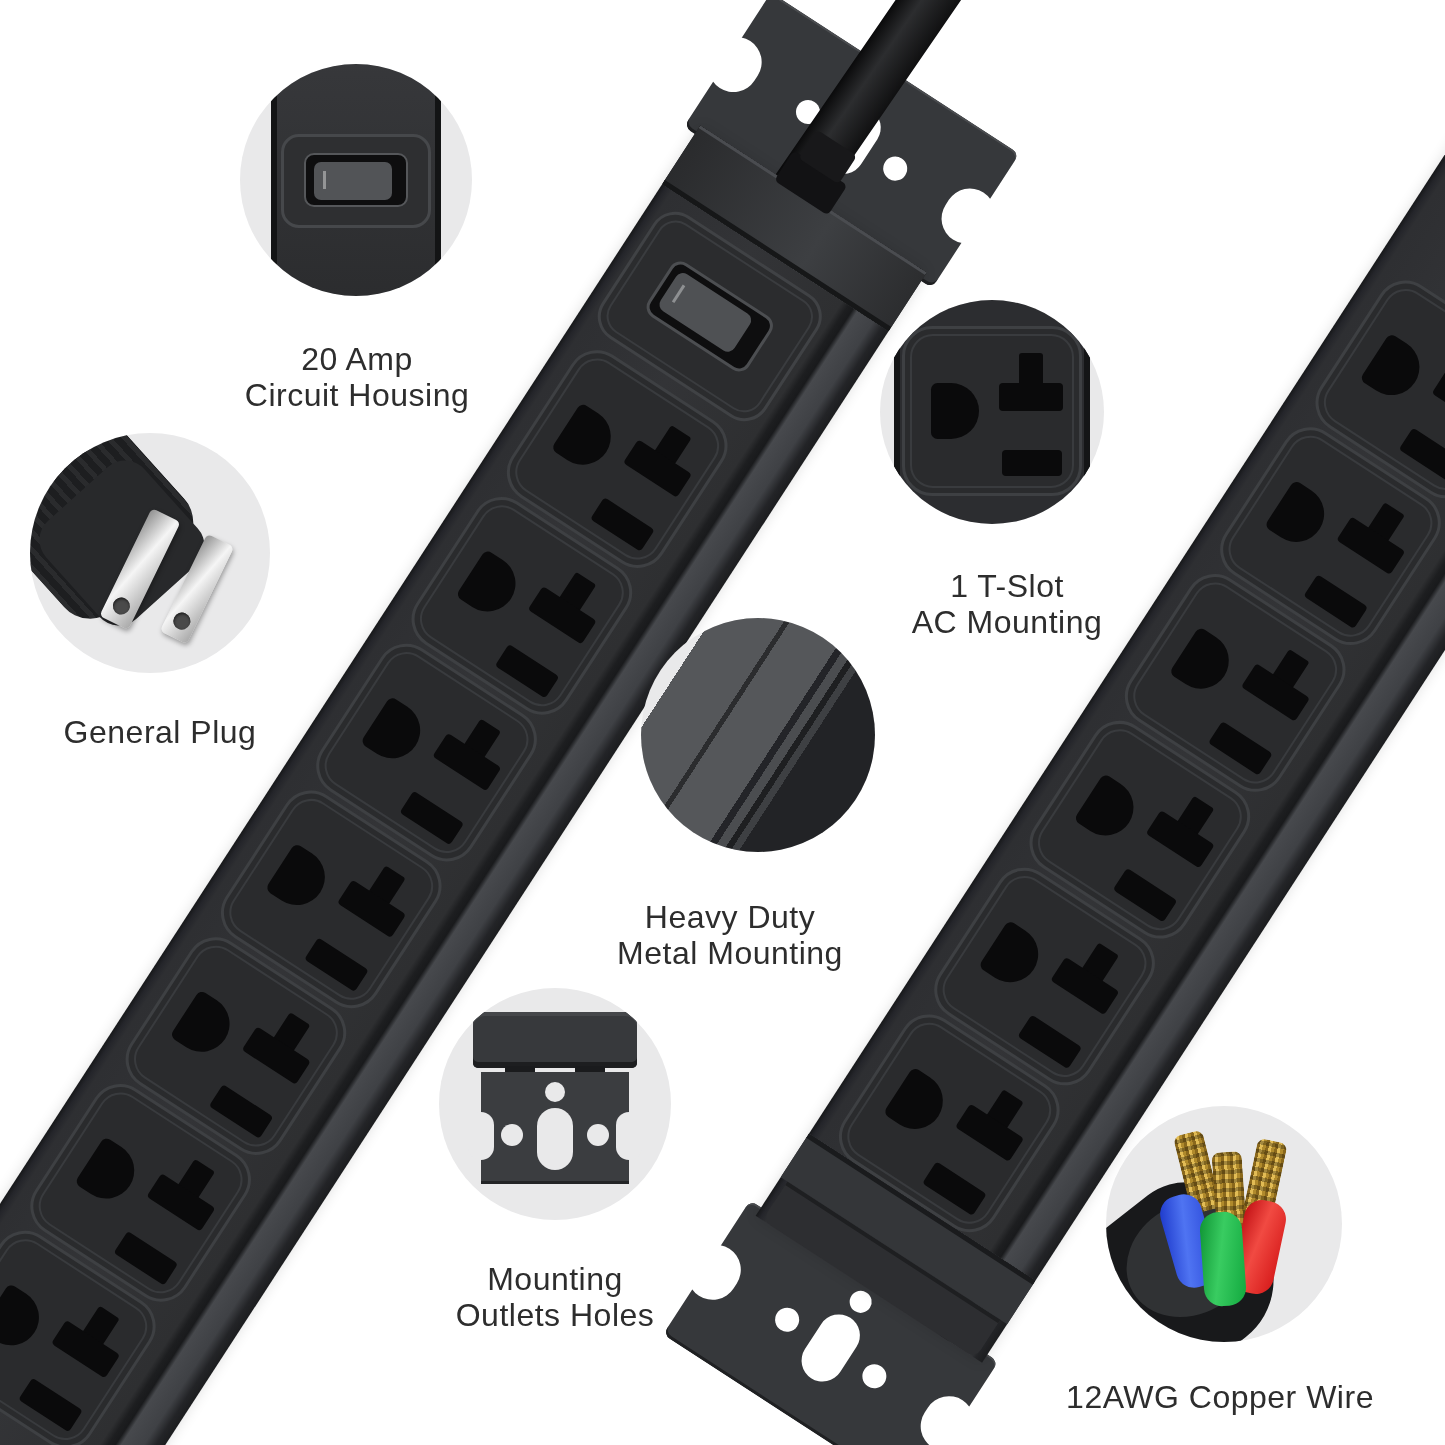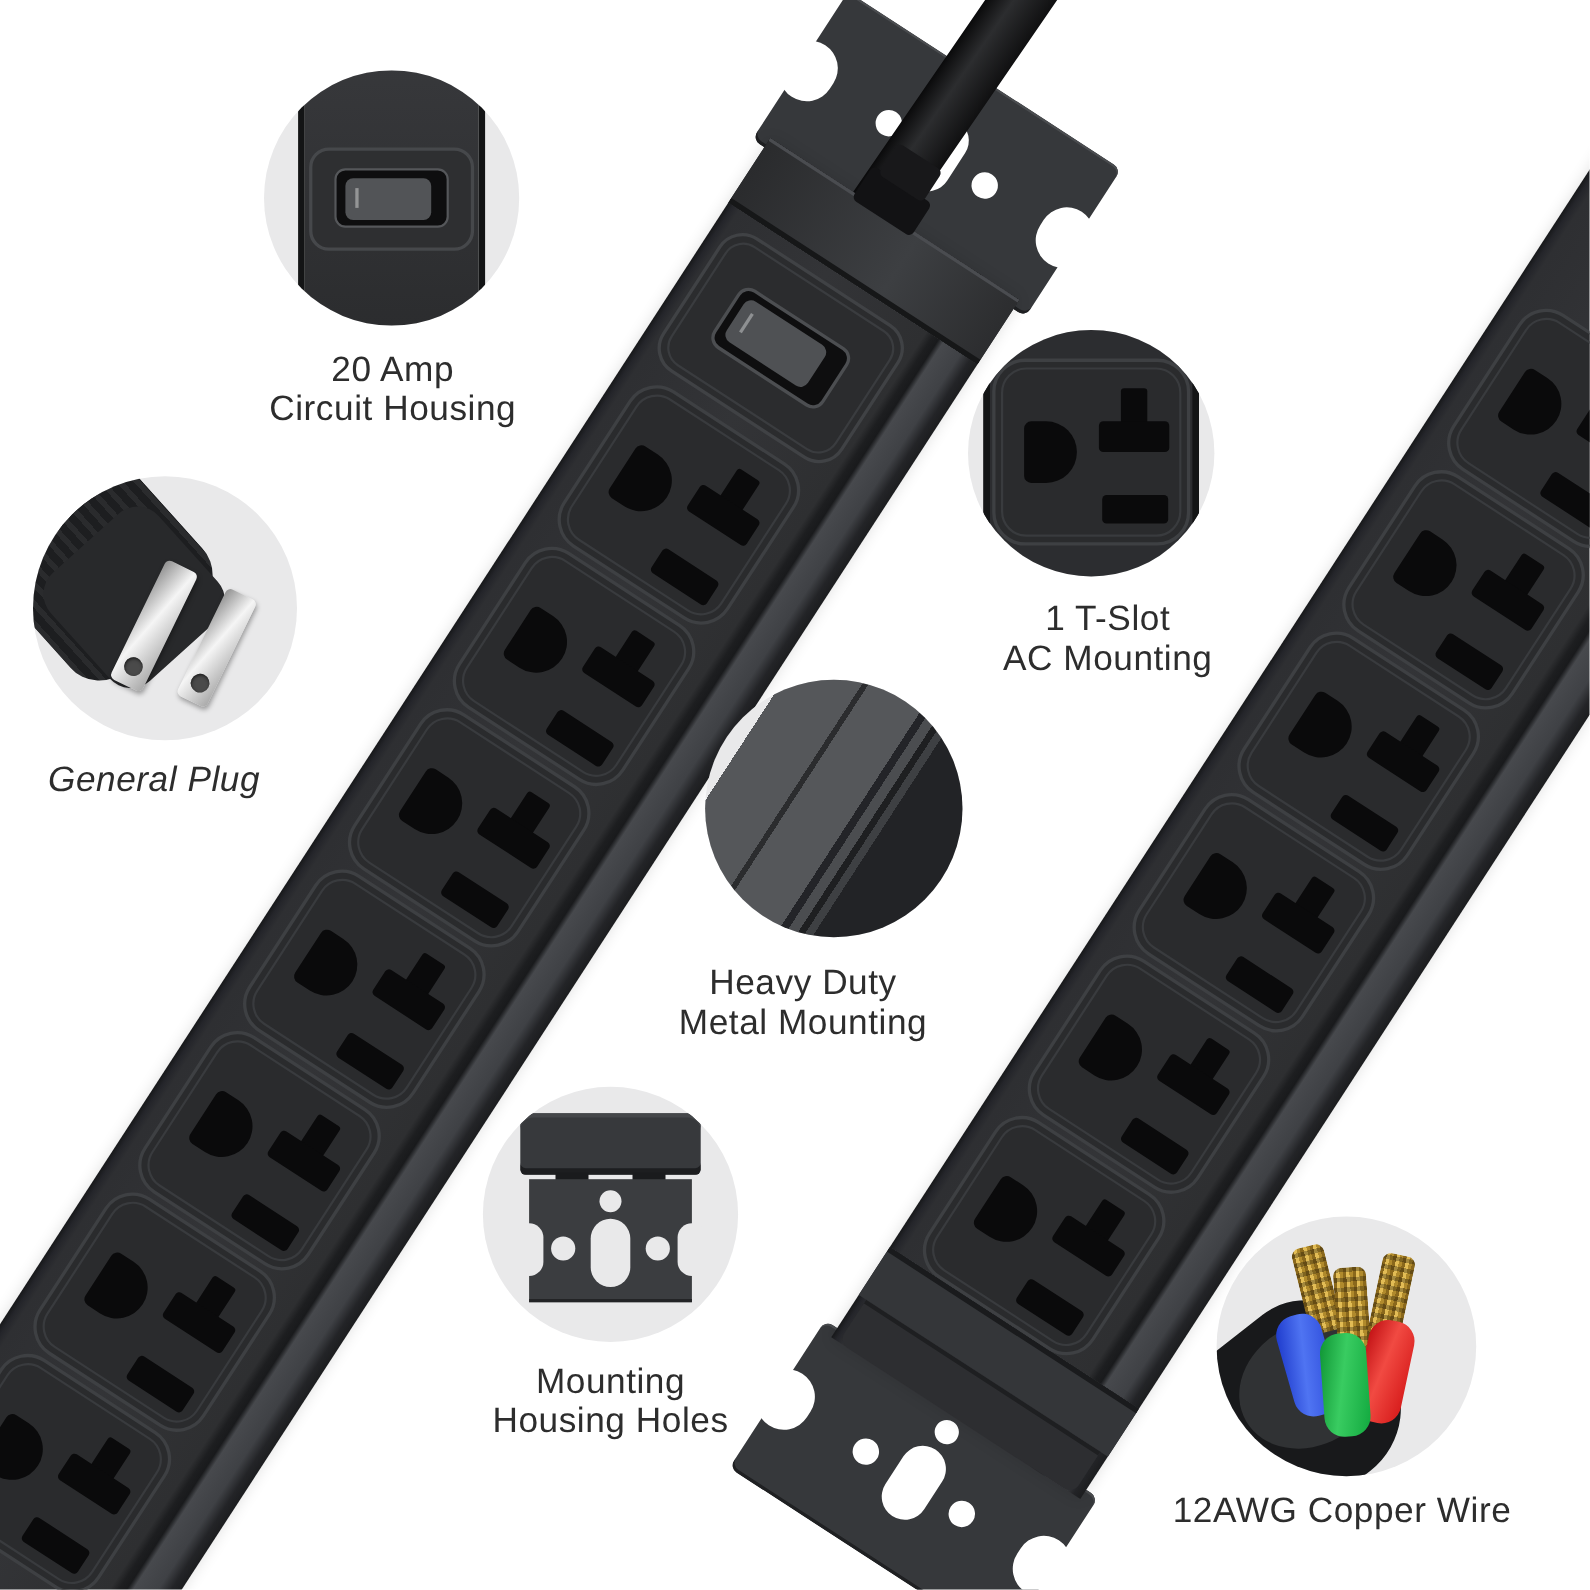--- a/index.html
+++ b/index.html
@@ -123,21 +123,21 @@
   .wire { width: 42px; height: 94px; border-radius: 18px; }
   .w-blue  { left: 62px;  top: 88px;  transform: rotate(-16deg);
     background: linear-gradient(100deg,#1a36c9,#4f74f2 45%,#2744d6); }
   .w-red   { left: 132px; top: 94px;  transform: rotate(12deg);
     background: linear-gradient(100deg,#c00f13,#f14a42 45%,#d61a1a); }
   .w-green { left: 96px;  top: 106px; transform: rotate(-4deg);
     background: linear-gradient(100deg,#0d9232,#39cc61 45%,#11a83e); }
 
   
   .label { position: absolute; transform: translateX(-50%); text-align: center;
-    font-size: 32px; line-height: 36px; color: #2d2d2d; letter-spacing: 0.5px; white-space: nowrap; }
+    font-size: 32px; line-height: 36px; color: #2d2d2d; letter-spacing: 0.5px; white-space: nowrap; margin-top: 24px; }
   .label .ln { display: block; }
 </style>
 </head>
 <body>
 
 <div class="strip-group" style="left:270px; top:78px;">
   <div class="bracket" style="top:-150px;">
     <span class="bkhole bk-notch-l"></span>
     <span class="bkhole bk-notch-r"></span>
     <span class="bkhole bk-hole-top"></span>
@@ -311,30 +311,30 @@
   <div class="copper cu-r"></div>
   <div class="wire w-blue"></div>
   <div class="wire w-red"></div>
   <div class="wire w-green"></div>
 </div>
 
 <div class="label" style="left:357px; top:317px;">
   <span class="ln">20 Amp</span>
   <span class="ln">Circuit Housing</span>
 </div>
-<div class="label" style="left:140px; top:690px;font-style:italic;">
+<div class="label" style="left:160px; top:690px;">
   <span class="ln">General Plug</span>
 </div>
 <div class="label" style="left:1007px; top:544px;">
   <span class="ln">1 T-Slot</span>
   <span class="ln">AC Mounting</span>
 </div>
 <div class="label" style="left:730px; top:875px;">
   <span class="ln">Heavy Duty</span>
   <span class="ln">Metal Mounting</span>
 </div>
 <div class="label" style="left:555px; top:1237px;">
   <span class="ln">Mounting</span>
-  <span class="ln">Housing Holes</span>
+  <span class="ln">Outlets Holes</span>
 </div>
 <div class="label" style="left:1220px; top:1355px;">
   <span class="ln">12AWG Copper Wire</span>
 </div>
 
 </body></html>

